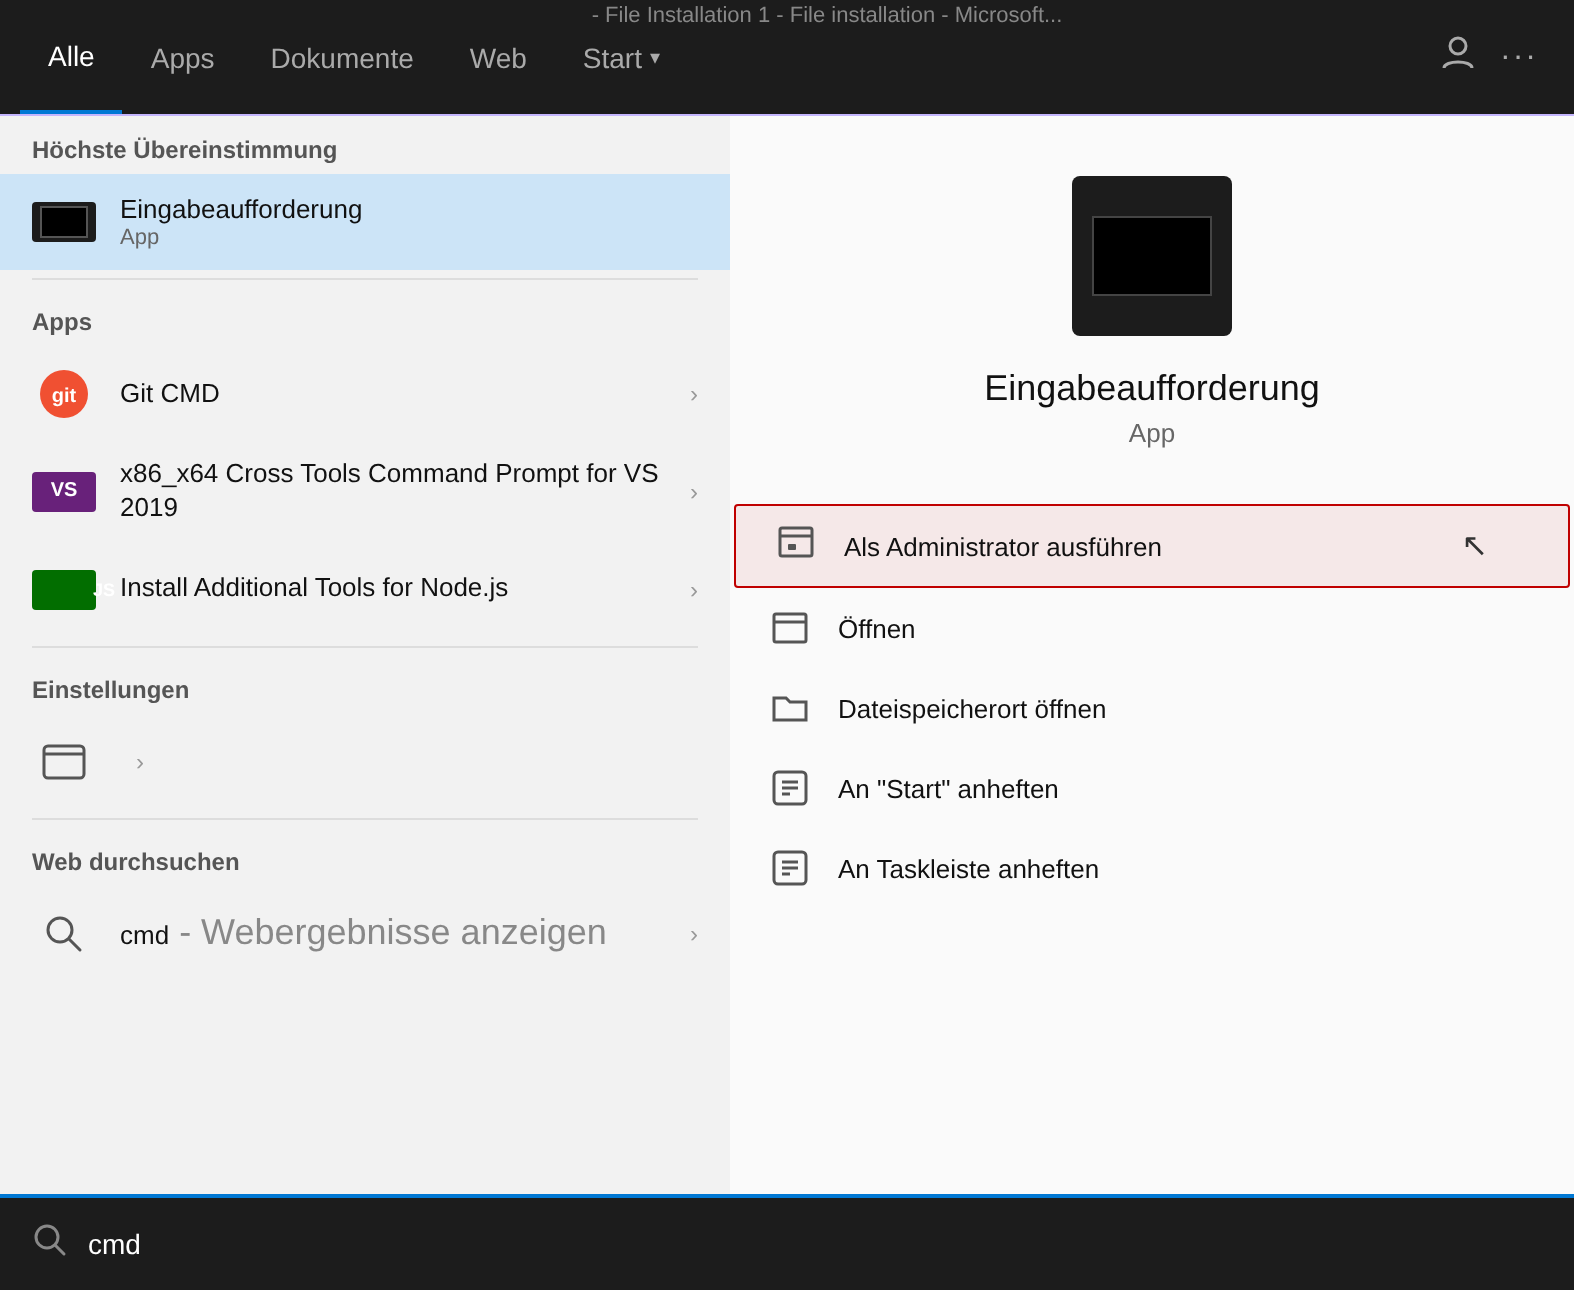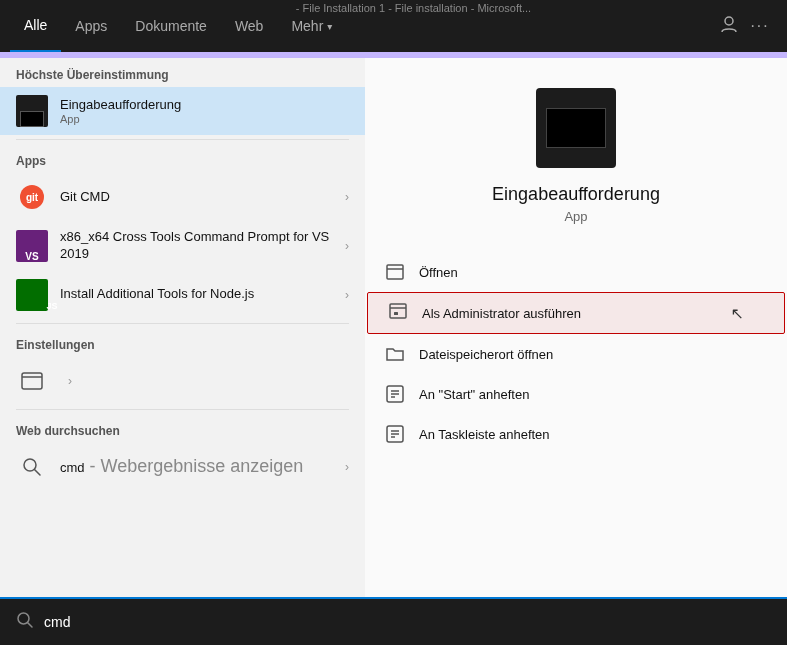--- a/index.html
+++ b/index.html
@@ -14,21 +14,21 @@
 
     
     .top-bar {
       width: 787px;
       height: 58px;
       background: #1c1c1c;
       display: flex;
       align-items: center;
       padding: 0 10px;
       gap: 0;
-      border-bottom: 6px solid #c4b5fd;
+      border-bottom: 1px solid #c4b5fd;
       position: relative;
     }
     .top-bar-title {
       position: absolute;
       top: 0;
       left: 0;
       right: 0;
       text-align: center;
       font-size: 11px;
       color: #888;
@@ -110,25 +110,25 @@
       height: 32px;
       flex-shrink: 0;
       margin-right: 12px;
       display: flex;
       align-items: center;
       justify-content: center;
     }
 
     .cmd-icon {
       width: 32px;
-      height: 32px;
+      height: 20px;
       background: #1c1c1c;
       border-radius: 2px;
       display: flex;
-      align-items: flex-end;
+      align-items: center;
       justify-content: center;
     }
     .cmd-icon-inner {
       width: 24px;
       height: 16px;
       background: #000;
       border: 1px solid #555;
     }
 
     .result-text {
@@ -295,21 +295,21 @@
     <div class="tab">
       <span>Apps</span>
     </div>
     <div class="tab">
       <span>Dokumente</span>
     </div>
     <div class="tab">
       <span>Web</span>
     </div>
     <div class="tab mehr-tab">
-      <span>Mehr</span>
+      <span>Start</span>
       <span class="chevron-down">▾</span>
     </div>
 
     <div class="top-bar-icons">
       <span class="top-bar-icon">
         <svg width="18" height="18" viewBox="0 0 18 18" fill="none">
           <circle cx="9" cy="6" r="4" stroke="#aaa" stroke-width="1.5"></circle>
           <path d="M2 17c0-4 14-4 14 0" stroke="#aaa" stroke-width="1.5"></path>
         </svg>
       </span>
@@ -415,41 +415,41 @@
 
       <div class="app-icon-large">
         <div class="app-icon-large-inner"></div>
       </div>
 
       <div class="app-name-large">Eingabeaufforderung</div>
       <div class="app-type-large">App</div>
 
       <div class="action-list">
 
-        <div class="action-item">
-          <div class="action-icon">
-            <svg width="18" height="16" viewBox="0 0 18 16" fill="none">
-              <rect x="1" y="1" width="16" height="14" rx="1" stroke="#555" stroke-width="1.5"></rect>
-              <line x1="1" y1="5" x2="17" y2="5" stroke="#555" stroke-width="1.5"></line>
-            </svg>
-          </div>
-          <span>Öffnen</span>
-        </div>
-
         <div class="action-item highlighted" style="background:#f5e8e8; border:1.5px solid #c00000; border-radius:2px; position:relative;">
           <div class="action-icon">
             <svg width="18" height="20" viewBox="0 0 18 20" fill="none">
               <rect x="1" y="1" width="16" height="14" rx="1" stroke="#555" stroke-width="1.5"></rect>
               <line x1="1" y1="5" x2="17" y2="5" stroke="#555" stroke-width="1.5"></line>
               <rect x="5" y="9" width="4" height="3" rx="0.5" fill="#555"></rect>
             </svg>
           </div>
           <span>Als Administrator ausführen</span>
 
           <span class="cursor-indicator" style="font-size:16px; color:#333;">↖</span>
+        </div>
+
+        <div class="action-item">
+          <div class="action-icon">
+            <svg width="18" height="16" viewBox="0 0 18 16" fill="none">
+              <rect x="1" y="1" width="16" height="14" rx="1" stroke="#555" stroke-width="1.5"></rect>
+              <line x1="1" y1="5" x2="17" y2="5" stroke="#555" stroke-width="1.5"></line>
+            </svg>
+          </div>
+          <span>Öffnen</span>
         </div>
 
         <div class="action-item">
           <div class="action-icon">
             <svg width="18" height="16" viewBox="0 0 18 16" fill="none">
               <path d="M1 3h6l2 2h8v9H1z" stroke="#555" stroke-width="1.5" fill="none"></path>
             </svg>
           </div>
           <span>Dateispeicherort öffnen</span>
         </div>

